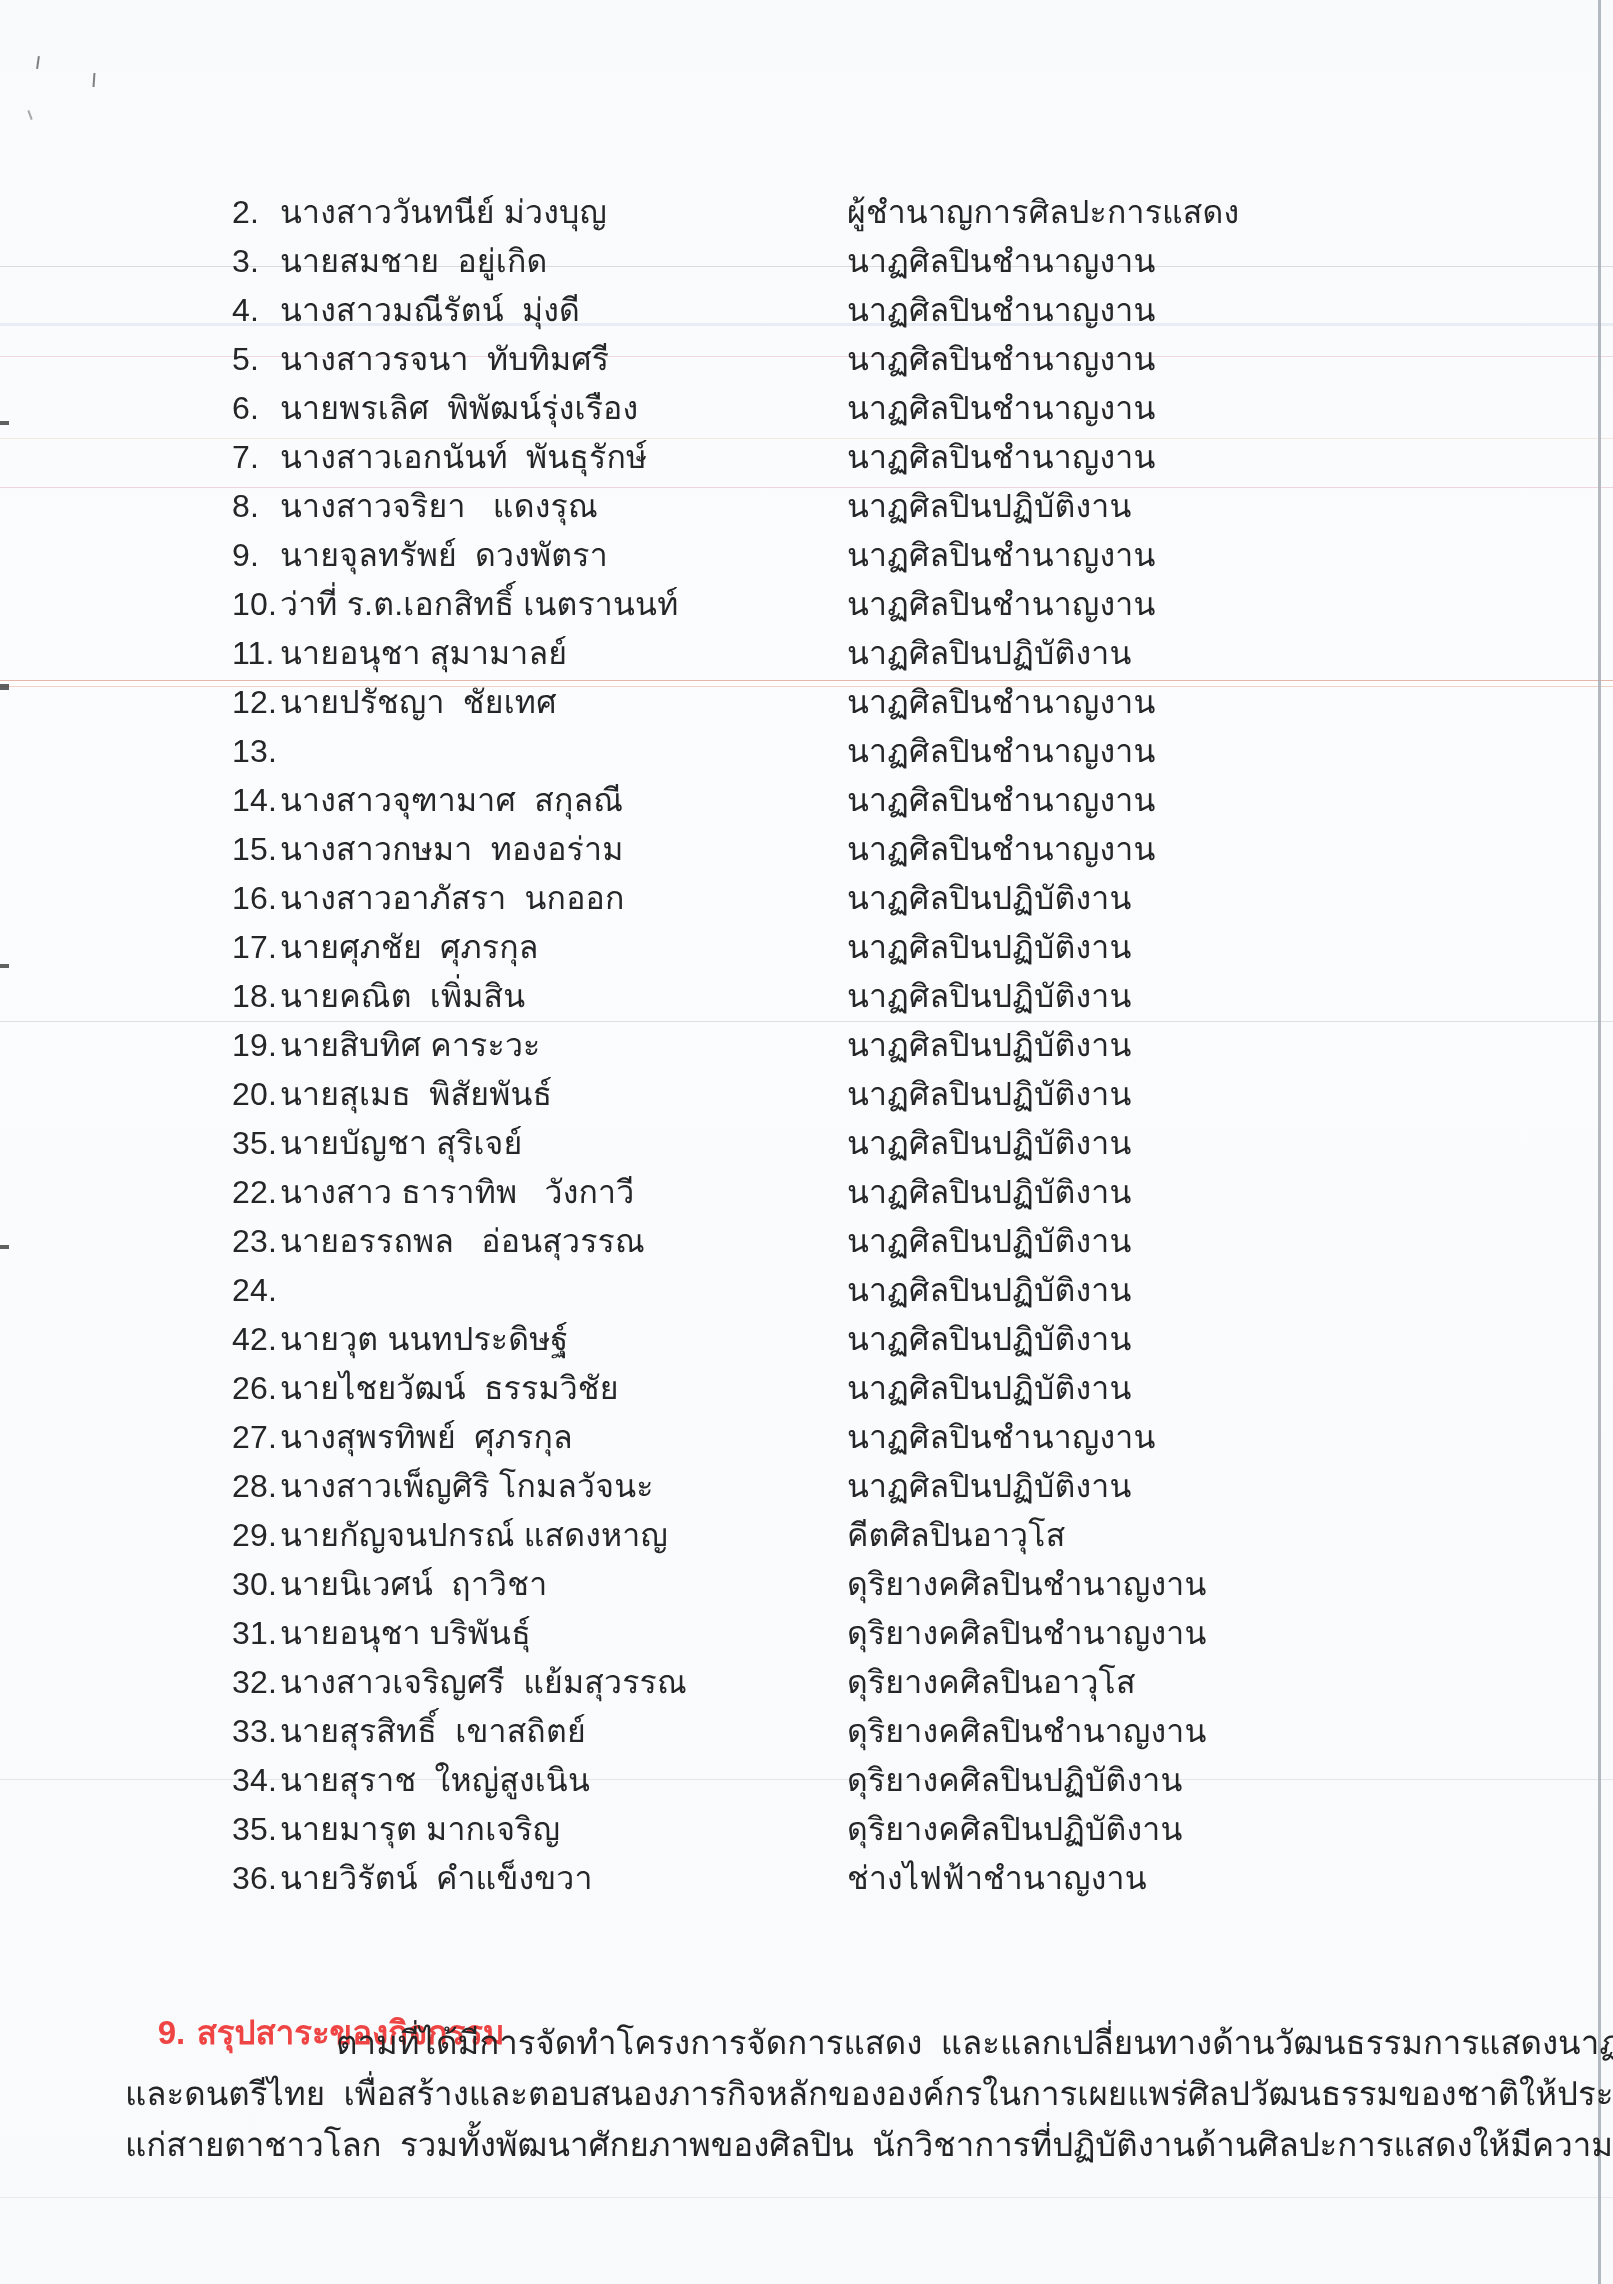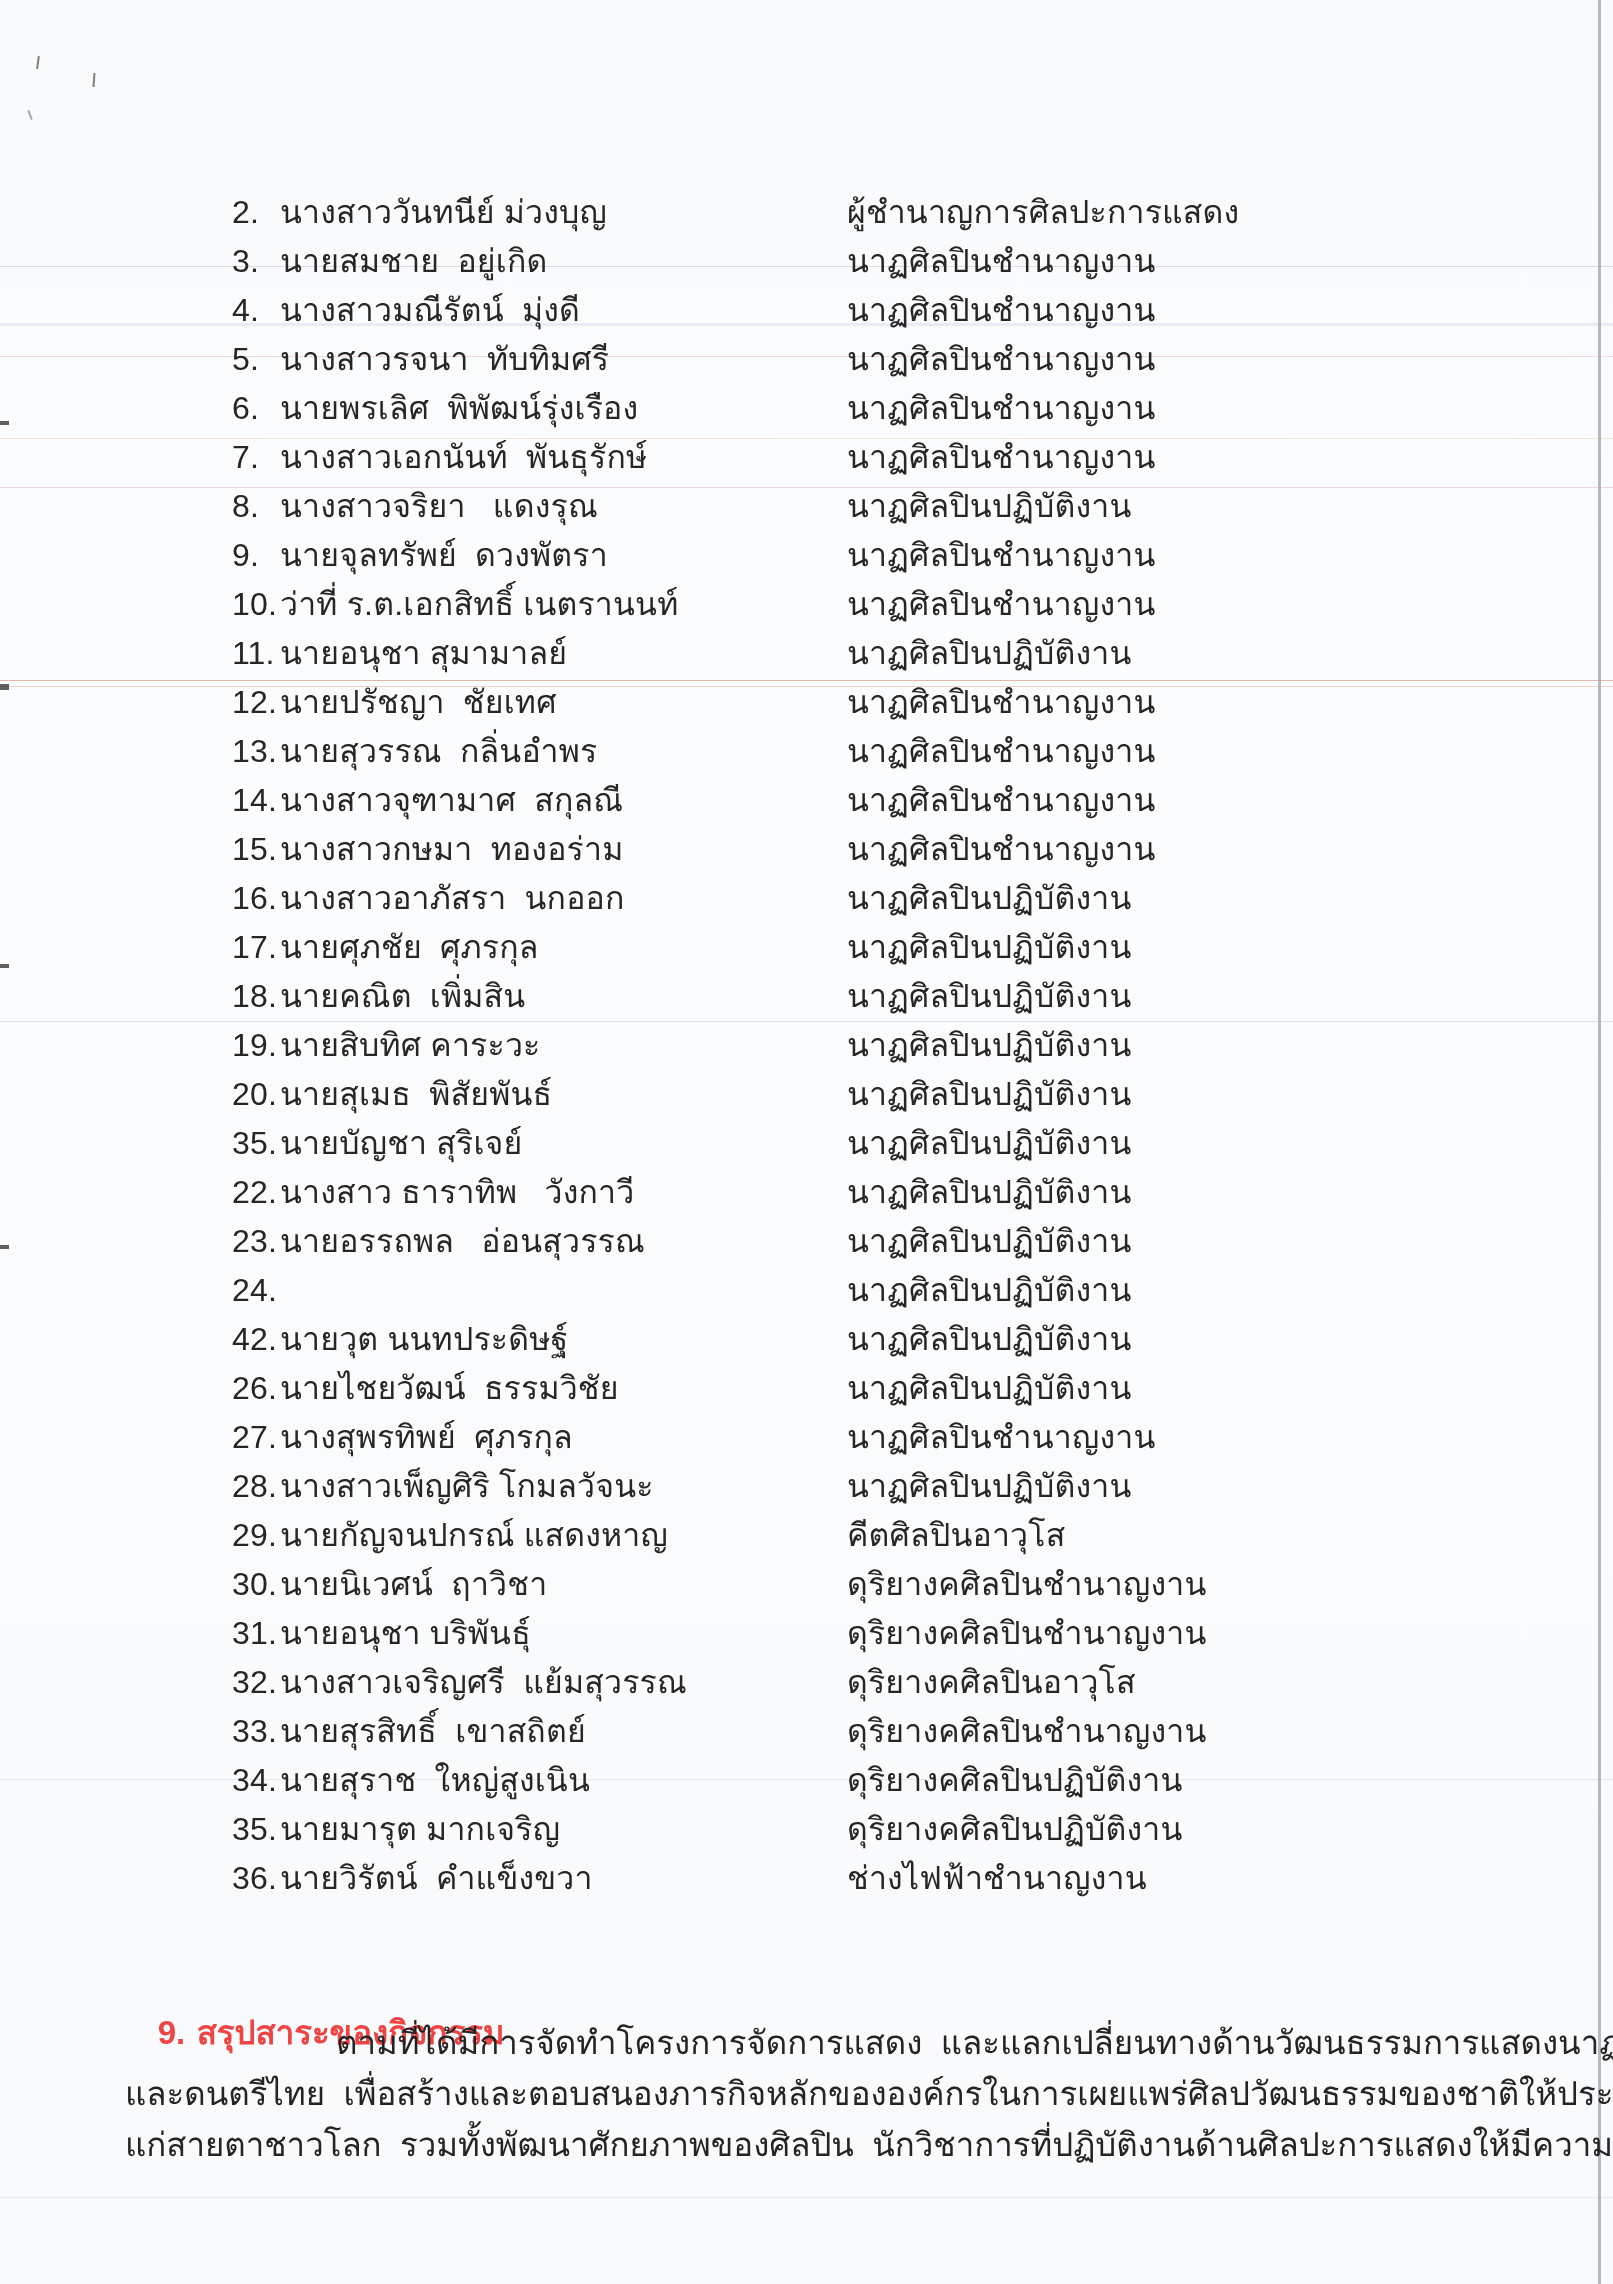--- a/index.html
+++ b/index.html
@@ -177,21 +177,20 @@
     </div>
 
     <div class="row">
       <span class="num">12.</span>
       <span class="name">นายปรัชญา  ชัยเทศ</span>
       <span class="pos">นาฏศิลปินชำนาญงาน</span>
     </div>
 
     <div class="row">
       <span class="num">13.</span>
-      <span class="name">นายสุวรรณ  กลิ่นอำพร</span>
       <span class="pos">นาฏศิลปินชำนาญงาน</span>
     </div>
 
     <div class="row">
       <span class="num">14.</span>
       <span class="name">นางสาวจุฑามาศ  สกุลณี</span>
       <span class="pos">นาฏศิลปินชำนาญงาน</span>
     </div>
 
     <div class="row">

